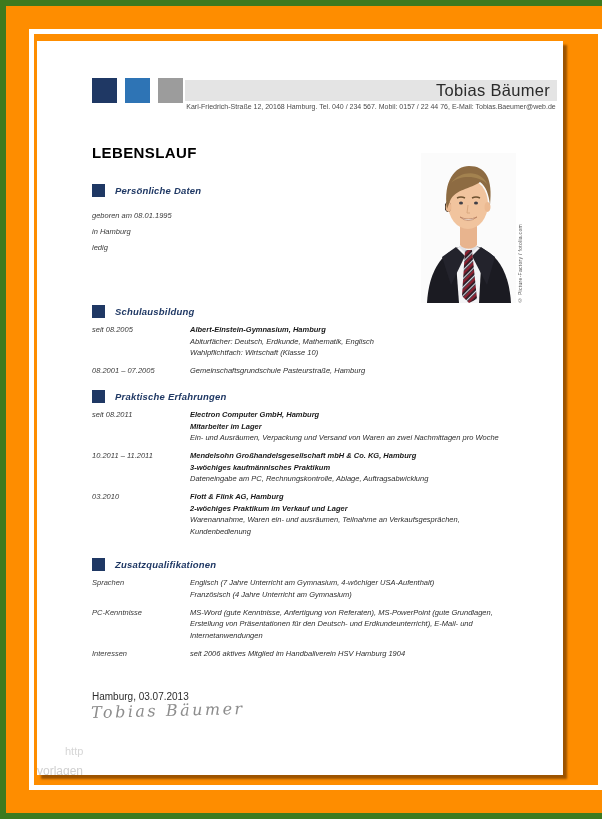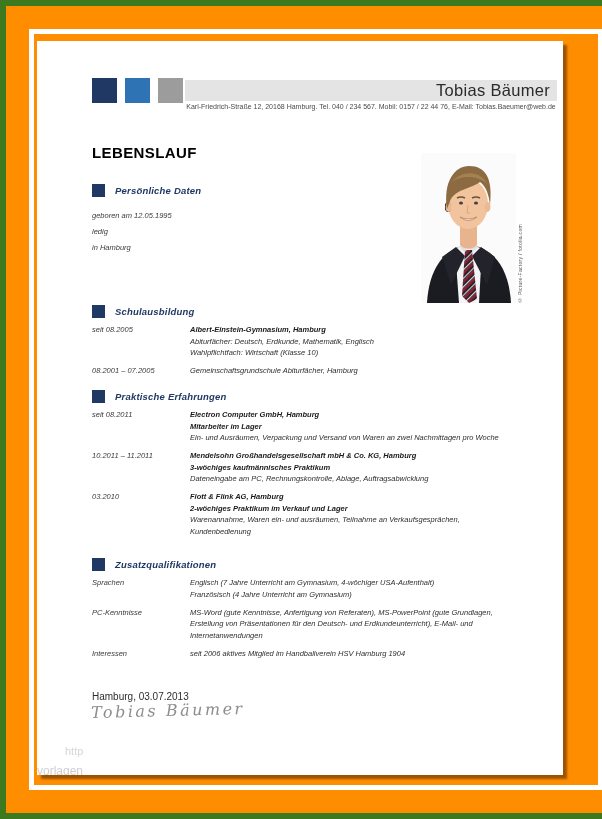--- a/index.html
+++ b/index.html
@@ -120,29 +120,29 @@
     </div>
 
     <div id="sections">
         <section class="section sec-personal">
           <div class="sec-heading">
             <span class="sec-square"></span>
             <span class="sec-title">Persönliche Daten</span>
           </div>
           <div class="rows">
             <div class="row">
-              <div class="label">geboren am 12.05.1995</div>
+              <div class="label">geboren am 08.01.1995</div>
               <div class="body"></div>
             </div>
             <div class="row">
+              <div class="label">in Hamburg</div>
+              <div class="body"></div>
+            </div>
+            <div class="row">
               <div class="label">ledig</div>
-              <div class="body"></div>
-            </div>
-            <div class="row">
-              <div class="label">in Hamburg</div>
               <div class="body"></div>
             </div>
           </div>
         </section>
         <section class="section sec-school">
           <div class="sec-heading">
             <span class="sec-square"></span>
             <span class="sec-title">Schulausbildung</span>
           </div>
           <div class="rows">
@@ -150,21 +150,21 @@
               <div class="label">seit 08.2005</div>
               <div class="body">
                 <div class="line bold">Albert-Einstein-Gymnasium, Hamburg</div>
                 <div class="line">Abiturfächer: Deutsch, Erdkunde, Mathematik, Englisch</div>
                 <div class="line">Wahlpflichtfach: Wirtschaft (Klasse 10)</div>
               </div>
             </div>
             <div class="row">
               <div class="label">08.2001 – 07.2005</div>
               <div class="body">
-                <div class="line">Gemeinschaftsgrundschule Abiturfächer, Hamburg</div>
+                <div class="line">Gemeinschaftsgrundschule Pasteurstraße, Hamburg</div>
               </div>
             </div>
           </div>
         </section>
         <section class="section sec-experience">
           <div class="sec-heading">
             <span class="sec-square"></span>
             <span class="sec-title">Praktische Erfahrungen</span>
           </div>
           <div class="rows">

